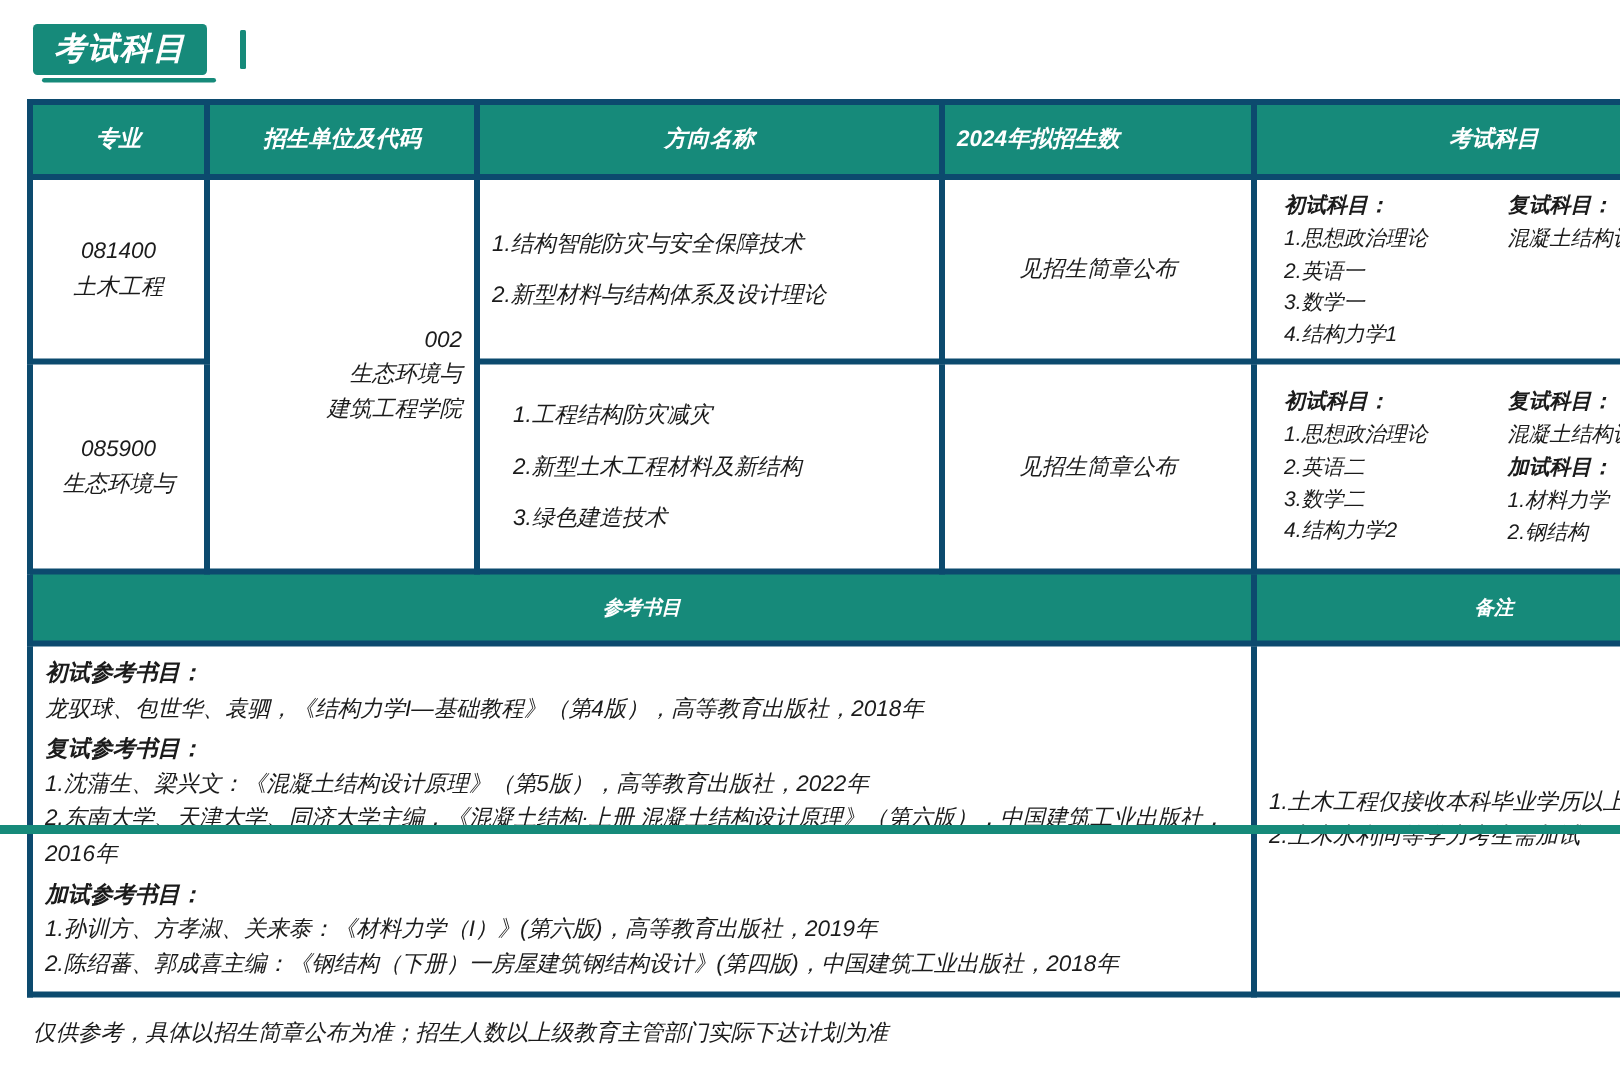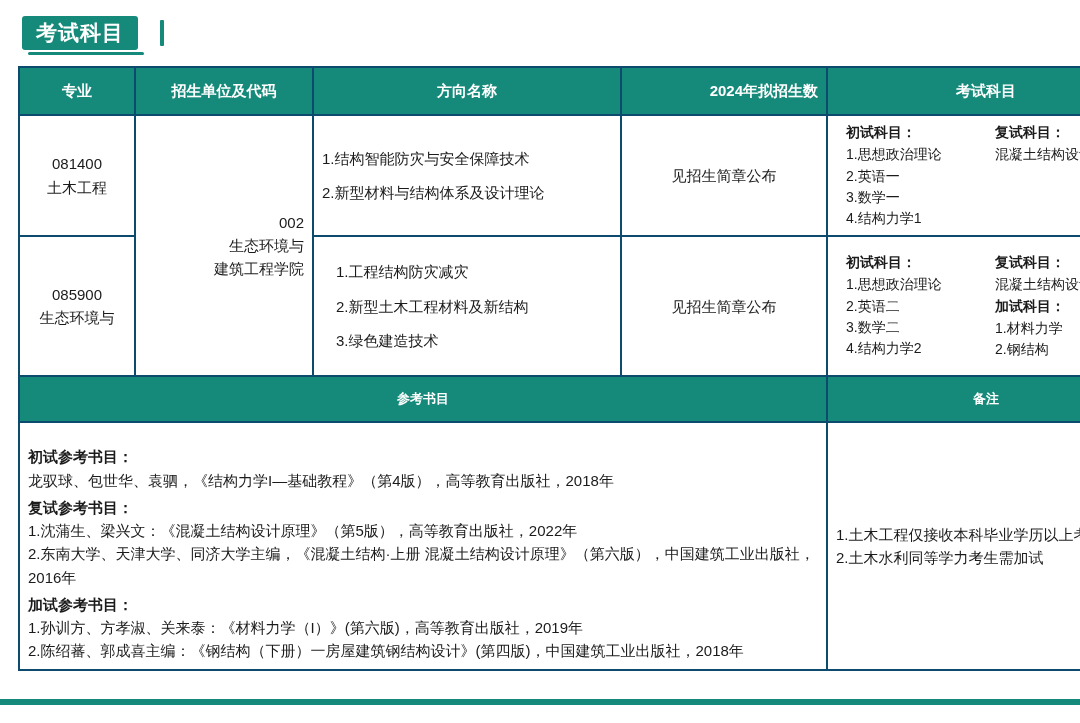--- a/index.html
+++ b/index.html
@@ -10,23 +10,24 @@
     width: 1080px;
     height: 723px;
     background: #ffffff;
     font-family: "Liberation Sans", sans-serif;
     color: #1b1b1b;
     -webkit-font-smoothing: antialiased;
   }
   .page {
     position: relative;
     width: 1080px;
-    height: 705px;
+    height: 556px;
     box-sizing: border-box;
     padding: 0 18px;
+    font-style: italic;
   }
 
   
   .header {
     display: flex;
     align-items: center;
     height: 66px;
     padding-left: 4px;
   }
   .header-badge {
@@ -64,40 +65,40 @@
   }
 
   
   .tbl {
     border-collapse: collapse;
     width: 1044px;
     table-layout: fixed;
     border: 1px solid #9fcfc6;
   }
   .tbl td, .tbl th {
-    border: 2px solid #0c4a6e;
+    border: 4px solid #0c4a6e;
     vertical-align: middle;
     padding: 6px 8px;
     font-size: 15px;
     line-height: 1.55;
   }
   thead th {
     background: #168a7a;
     color: #ffffff;
     font-size: 16.5px;
     font-weight: bold;
     text-align: center;
     height: 34px;
     padding: 5px 6px;
     border: 1px solid #168a7a;
   }
   .c-major { text-align: center; width: 98px; }
   .c-unit  { text-align: center; width: 160px; }
   .c-dir   { width: 290px; }
-  .c-num   { text-align: right; width: 188px; }
+  .c-num   { text-align: left; width: 188px; }
   .c-exam  { width: 300px; }
 
   .major-cell {
     text-align: center;
     font-size: 15.5px;
     line-height: 1.8;
   }
   .unit-cell {
     text-align: right;
     font-size: 15.5px;
@@ -141,21 +142,21 @@
   .books-cell {
     vertical-align: top;
     padding: 10px 12px 12px 12px;
     font-size: 14.6px;
     line-height: 1.72;
   }
   .books-cell .sec-title {
     font-weight: bold;
     margin-top: 4px;
   }
-  .books-cell .sec-title:first-child { margin-top: 16px; }
+  .books-cell .sec-title:first-child { margin-top: 0; }
   .books-cell p { margin: 0; }
   .remark-cell {
     vertical-align: middle;
     padding: 10px 12px;
     font-size: 15px;
     line-height: 1.9;
     width: 150px;
   }
   .footnote {
     font-size: 15px;
@@ -273,14 +274,15 @@
           <p>2.陈绍蕃、郭成喜主编：《钢结构（下册）一房屋建筑钢结构设计》(第四版)，中国建筑工业出版社，2018年</p>
         </td>
         <td class="remark-cell">
           <div>1.土木工程仅接收本科毕业学历以上考生报考</div>
           <div>2.土木水利同等学力考生需加试</div>
         </td>
       </tr>
     </tbody>
   </table>
 
+  <div class="footnote">仅供参考，具体以招生简章公布为准；招生人数以上级教育主管部门实际下达计划为准</div>
   <div class="bottom-rule"></div>
 </div>
 
 </body></html>

